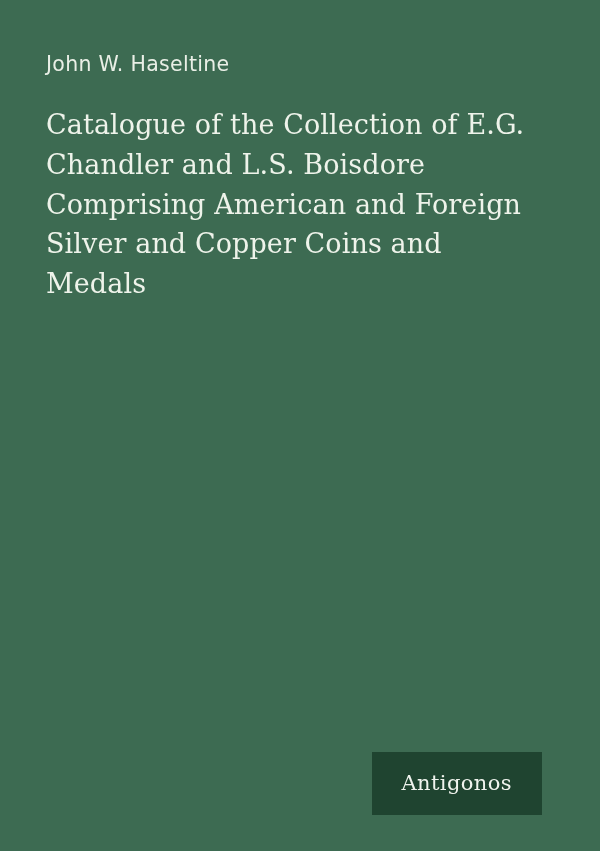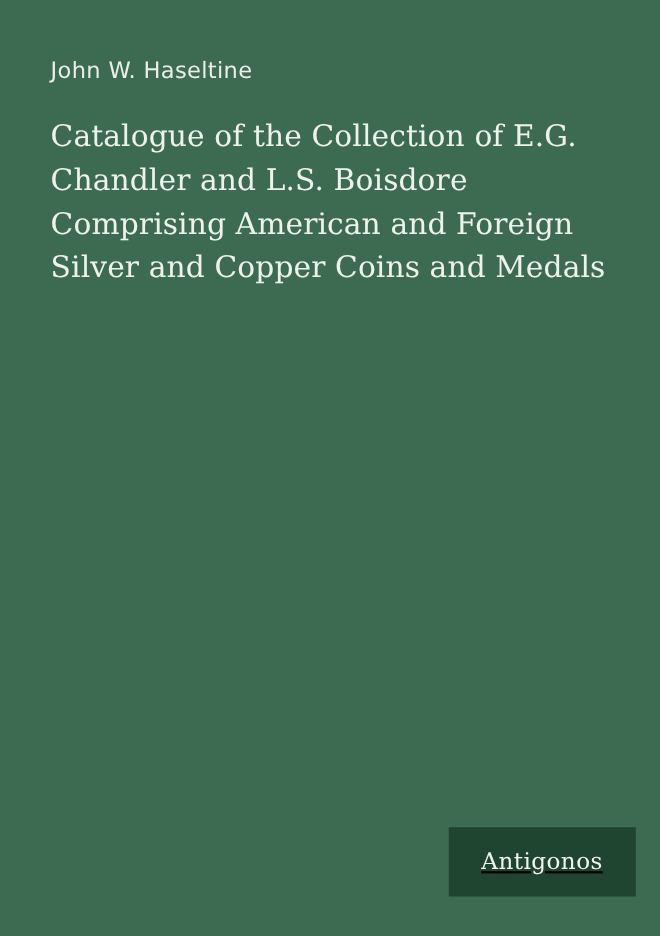--- a/index.html
+++ b/index.html
@@ -19,21 +19,21 @@
     background: #3d6b52;
     box-sizing: border-box;
     overflow: hidden;
   }
   .cover-inner {
     position: absolute;
     left: 0;
     top: 0;
     right: 0;
     bottom: 0;
-    padding: 44px 18px 30px 46px;
+    padding: 44px 54px 30px 46px;
     box-sizing: border-box;
     display: flex;
     flex-direction: column;
   }
   .author {
     color: #e9efe6;
     font-family: "DejaVu Sans", sans-serif;
     font-size: 20.5px;
     font-weight: 400;
     letter-spacing: 0.3px;
@@ -53,21 +53,20 @@
   }
   .spacer {
     flex: 1 1 auto;
   }
   .publisher-row {
     display: flex;
     justify-content: flex-end;
     align-items: flex-end;
     padding-right: 4px;
     padding-bottom: 6px;
-    text-decoration: underline;
   }
   .publisher-badge {
     background: #1f4430;
     color: #f0f4ee;
     font-family: "DejaVu Serif", serif;
     font-size: 21px;
     letter-spacing: 0.4px;
     padding: 19px 30px 20px 30px;
     text-align: center;
     min-width: 92px;

